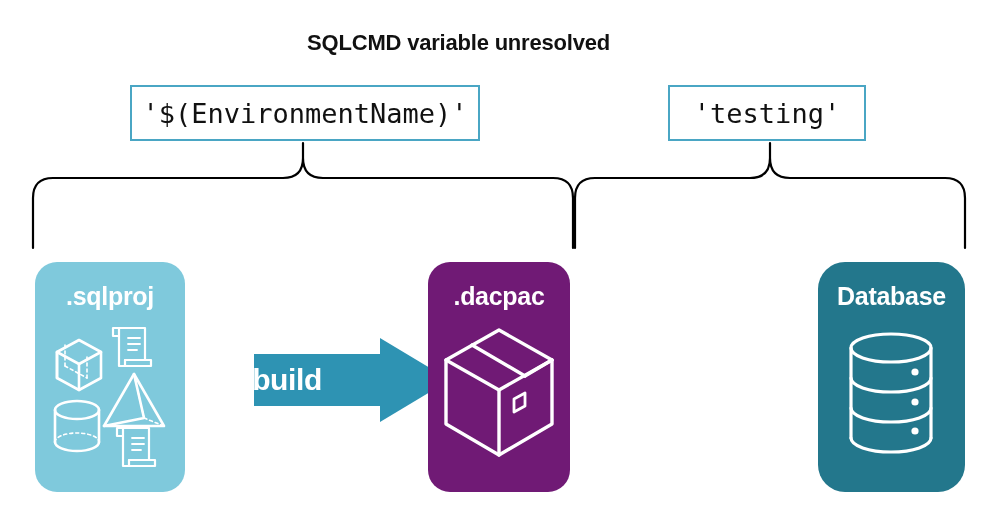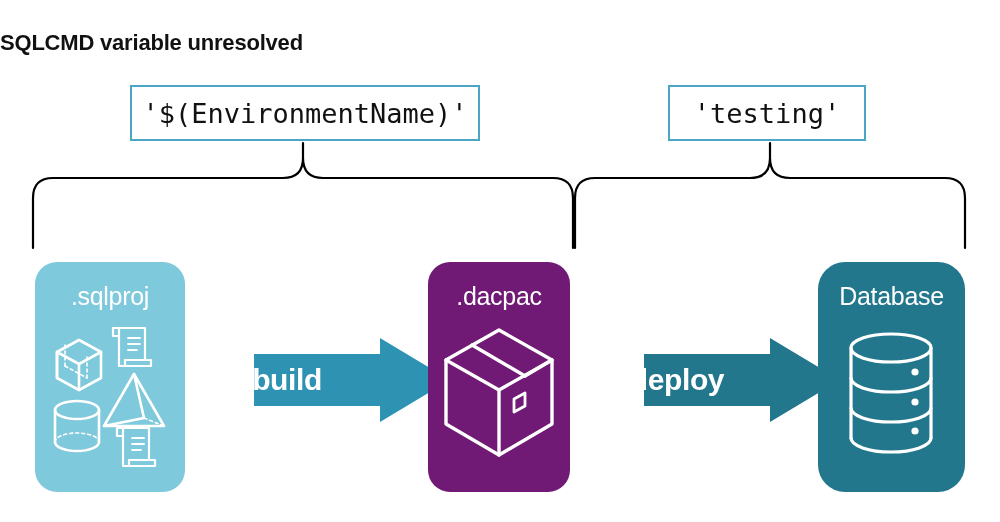--- a/index.html
+++ b/index.html
@@ -20,21 +20,21 @@
   }
 
   
   .heading {
     position: absolute;
     font-family: "Liberation Sans", sans-serif;
     font-weight: bold;
     font-size: 22px;
     color: #111111;
     letter-spacing: -0.2px;
-    text-align: left;
+    text-align: right;
     white-space: nowrap;
     line-height: 26px;
   }
   #heading-left  { left: 0px;   top: 30px; width: 610px; }
   #heading-right { left: 560px; top: 30px; width: 415px; }
 
   
   .code-box {
     position: absolute;
     box-sizing: border-box;
@@ -66,21 +66,21 @@
     position: absolute;
     border-radius: 22px;
   }
   .stage-label {
     position: absolute;
     top: 20px;
     left: 0;
     width: 100%;
     text-align: center;
     font-family: "Liberation Sans", sans-serif;
-    font-weight: normal;
+    font-weight: bold;
     font-size: 25px;
     color: #ffffff;
     letter-spacing: -0.3px;
     white-space: nowrap;
   }
   .stage-art {
     position: absolute;
     left: 0;
     top: 54px;
     width: 100%;
@@ -230,26 +230,20 @@
 
           <path d="M 44 29 L 97 60"></path>
           <path d="M 97 60 L 124 44"></path>
 
           <path d="M 86 83 L 97 77 L 97 90 L 86 96 Z" stroke-width="2.8"></path>
         </g>
       </svg>
     </div>
   </div>
 
-  <div class="arrow-wrap" id="arrow-deploy">
-    <svg width="198" height="88" viewBox="0 0 198 88" xmlns="http://www.w3.org/2000/svg">
-      <path d="M 0 18 L 126 18 L 126 2 L 196 44 L 126 86 L 126 70 L 0 70 Z" fill="#23778C"></path>
-    </svg>
-    <div class="arrow-label">deploy</div>
-  </div>
 
   <div class="stage-box" id="box-database">
     <div class="stage-label">Database</div>
     <div class="stage-art">
       <svg width="147" height="165" viewBox="0 0 147 165" fill="none" xmlns="http://www.w3.org/2000/svg">
         <g stroke="#ffffff" stroke-width="3.2" fill="none" stroke-linejoin="round" stroke-linecap="round">
 
           <ellipse cx="73" cy="32" rx="40" ry="14"></ellipse>
 
           <path d="M 33 32 L 33 122"></path>

